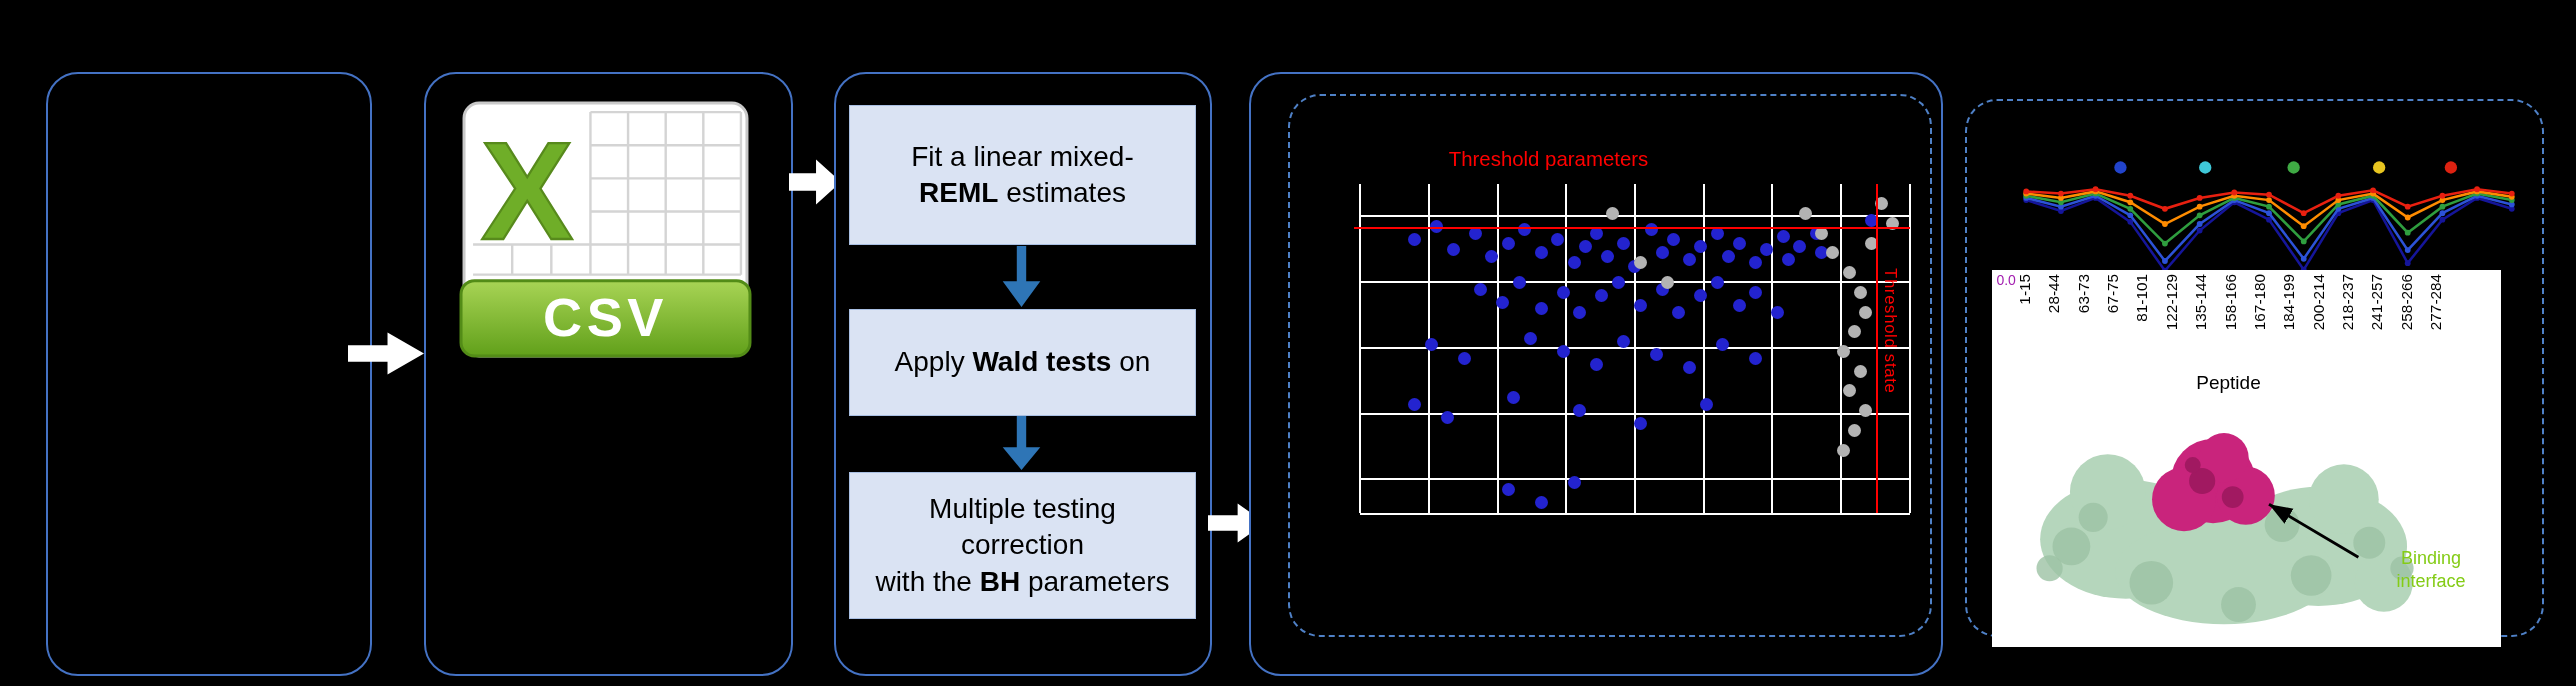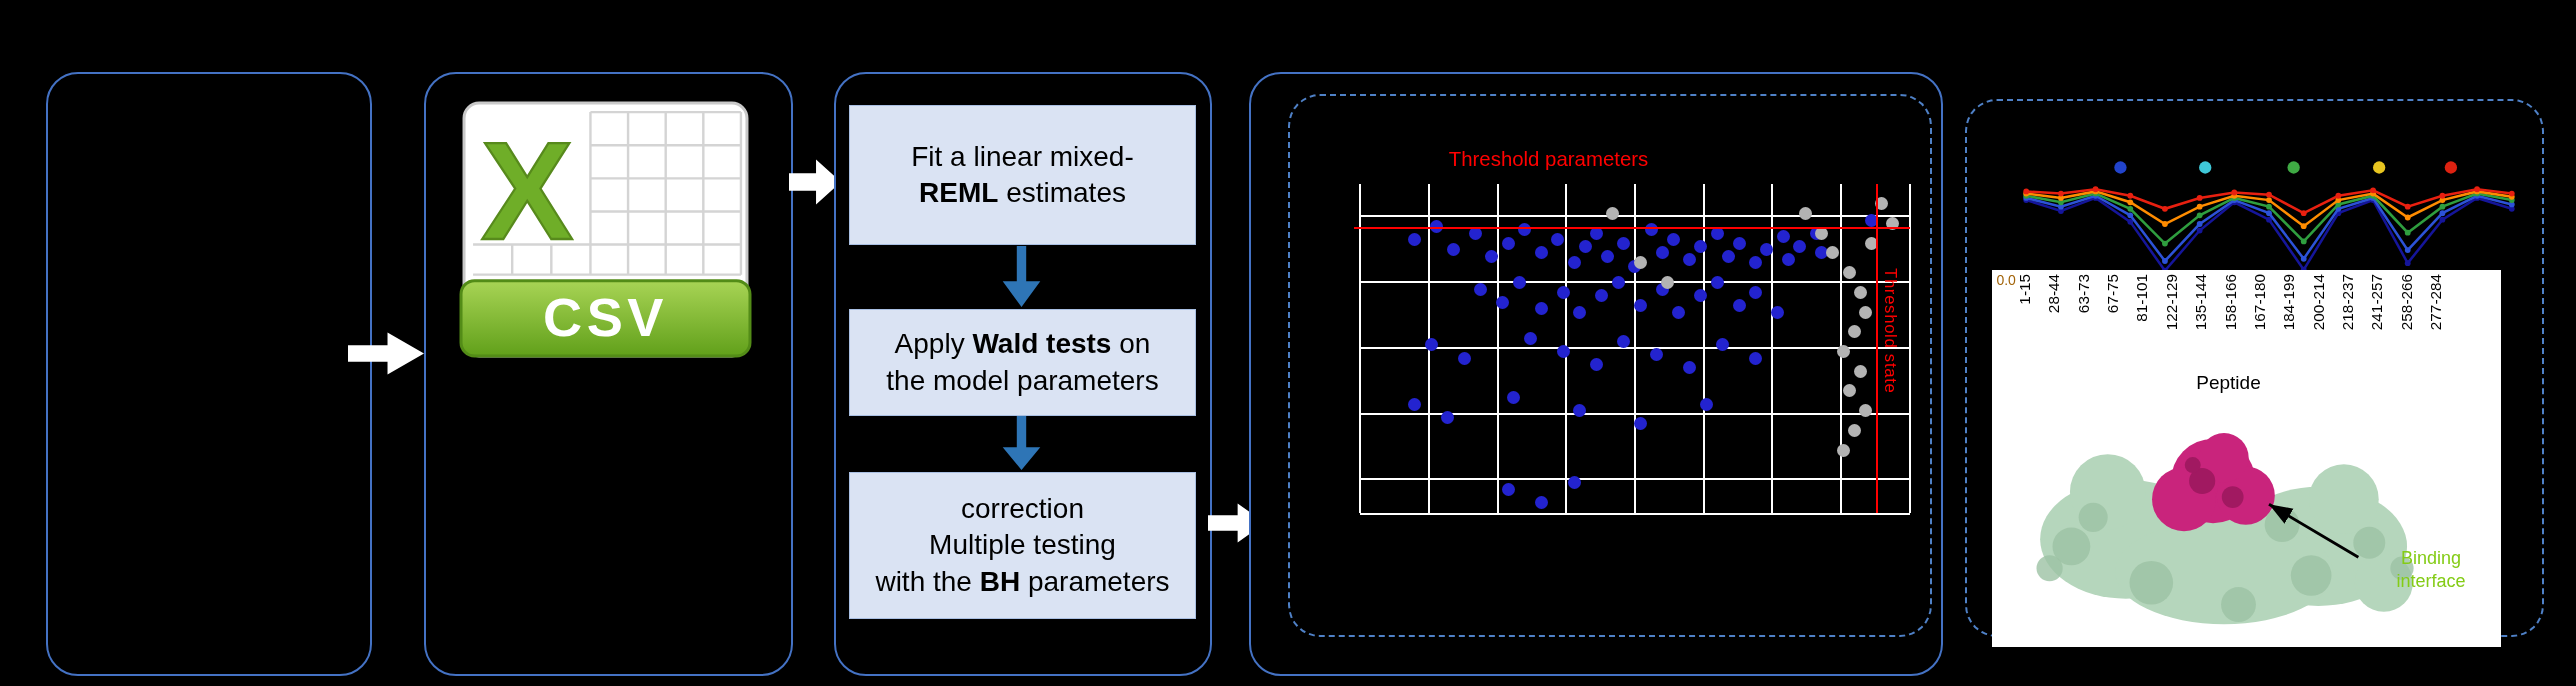--- a/index.html
+++ b/index.html
@@ -23,21 +23,21 @@
   #thr-v{position:absolute;top:0;bottom:0;width:2.2px;background:#ff0000;}
   #scatter-title{position:absolute;left:1403px;top:148px;width:291px;text-align:center;
                  color:#ff0000;font-size:20.4px;}
   #thr-v-label{position:absolute;left:520px;top:84px;writing-mode:vertical-rl;
                color:#ff0000;font-size:16.7px;letter-spacing:0.7px;}
   
   #profile-svg{position:absolute;left:2018px;top:153px;}
   #white-panel{position:absolute;left:1992px;top:270px;width:509px;height:377px;background:#fff;}
   .peptide-label{position:absolute;top:4.4px;writing-mode:vertical-rl;transform:rotate(180deg);
                  font-size:15.3px;color:#000;white-space:nowrap;}
-  #ytick{position:absolute;left:4.4px;top:1.5px;font-size:14px;color:#a16207;}
+  #ytick{position:absolute;left:4.4px;top:1.5px;font-size:14px;color:#a21caf;}
   #peptide-xlabel{position:absolute;left:55px;top:102px;width:363px;text-align:center;
                   font-size:19px;color:#000;}
   #protein-svg{position:absolute;left:2006px;top:401px;}
   #binding-label{position:absolute;left:2362px;top:547px;width:138px;text-align:center;
                  font-size:18px;color:#84cc16;line-height:1.25;}
 </style>
 </head>
 <body>
 
 <div class="app">
@@ -76,30 +76,29 @@
       <div><span>Fit a linear mixed-</span></div>
       <div><span class="b">REML</span><span> estimates</span></div>
     </div>
 
   <svg class="flow-arrow" style="left:998px;top:246px;" width="47" height="61" viewBox="0 0 60 90" preserveAspectRatio="none">
     <polygon points="24,0 36,0 36,52 54,52 30,90 6,52 24,52" fill="#2e75b6"></polygon>
   </svg>
 
   <div class="step-box" style="top:309px;height:105px;">
       <div><span>Apply </span><span class="b">Wald tests</span><span> on</span></div>
-      <div><span>the model parameters</span></div>
     </div>
 
   <svg class="flow-arrow" style="left:998px;top:416px;" width="47" height="54" viewBox="0 0 60 90" preserveAspectRatio="none">
     <polygon points="24,0 36,0 36,52 54,52 30,90 6,52 24,52" fill="#2e75b6"></polygon>
   </svg>
 
   <div class="step-box" style="top:472px;height:145px;">
+      <div><span>Multiple testing</span></div>
       <div><span>correction</span></div>
-      <div><span>Multiple testing</span></div>
       <div><span>with the </span><span class="b">BH</span><span> parameters</span></div>
     </div>
 
   <svg class="flow-arrow" style="left:1208px;top:502px;" width="57" height="42" viewBox="0 0 100 60" preserveAspectRatio="none">
     <polygon points="0,19 52,19 52,2 100,30 52,58 52,41 0,41" fill="#ffffff"></polygon>
   </svg>
 
   <div class="panel" style="left:1249px;top:72px;width:690px;height:600px;"></div>
   <div class="dashed-box" style="left:1288px;top:94px;width:640px;height:539px;"></div>
 

